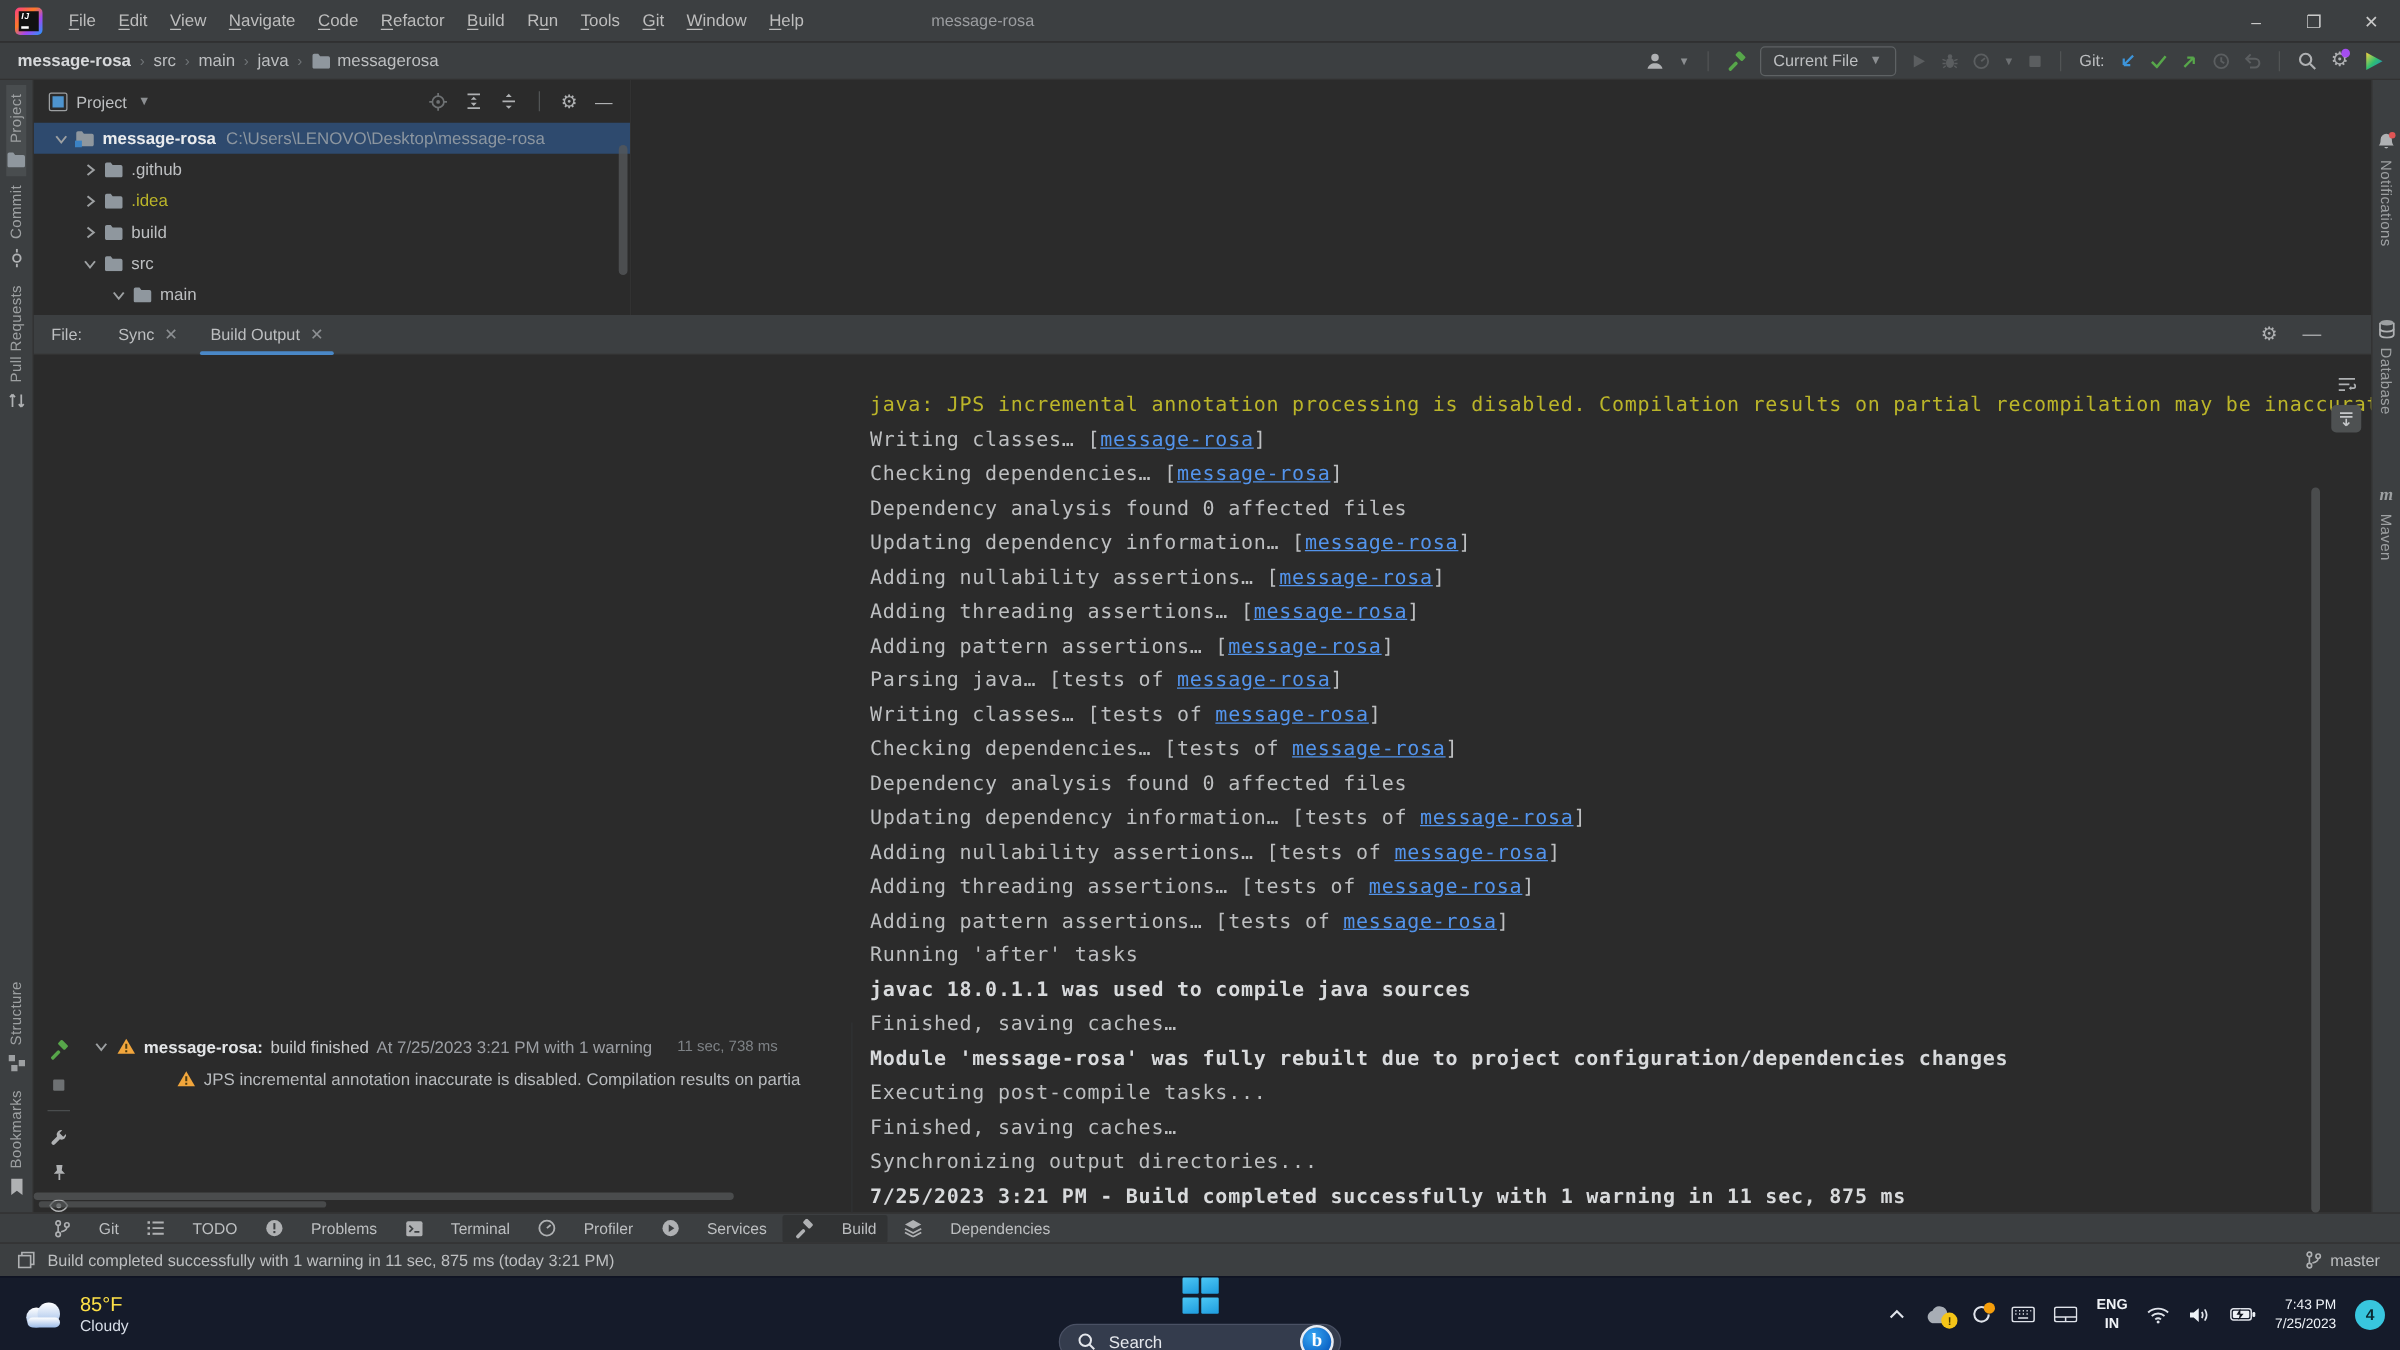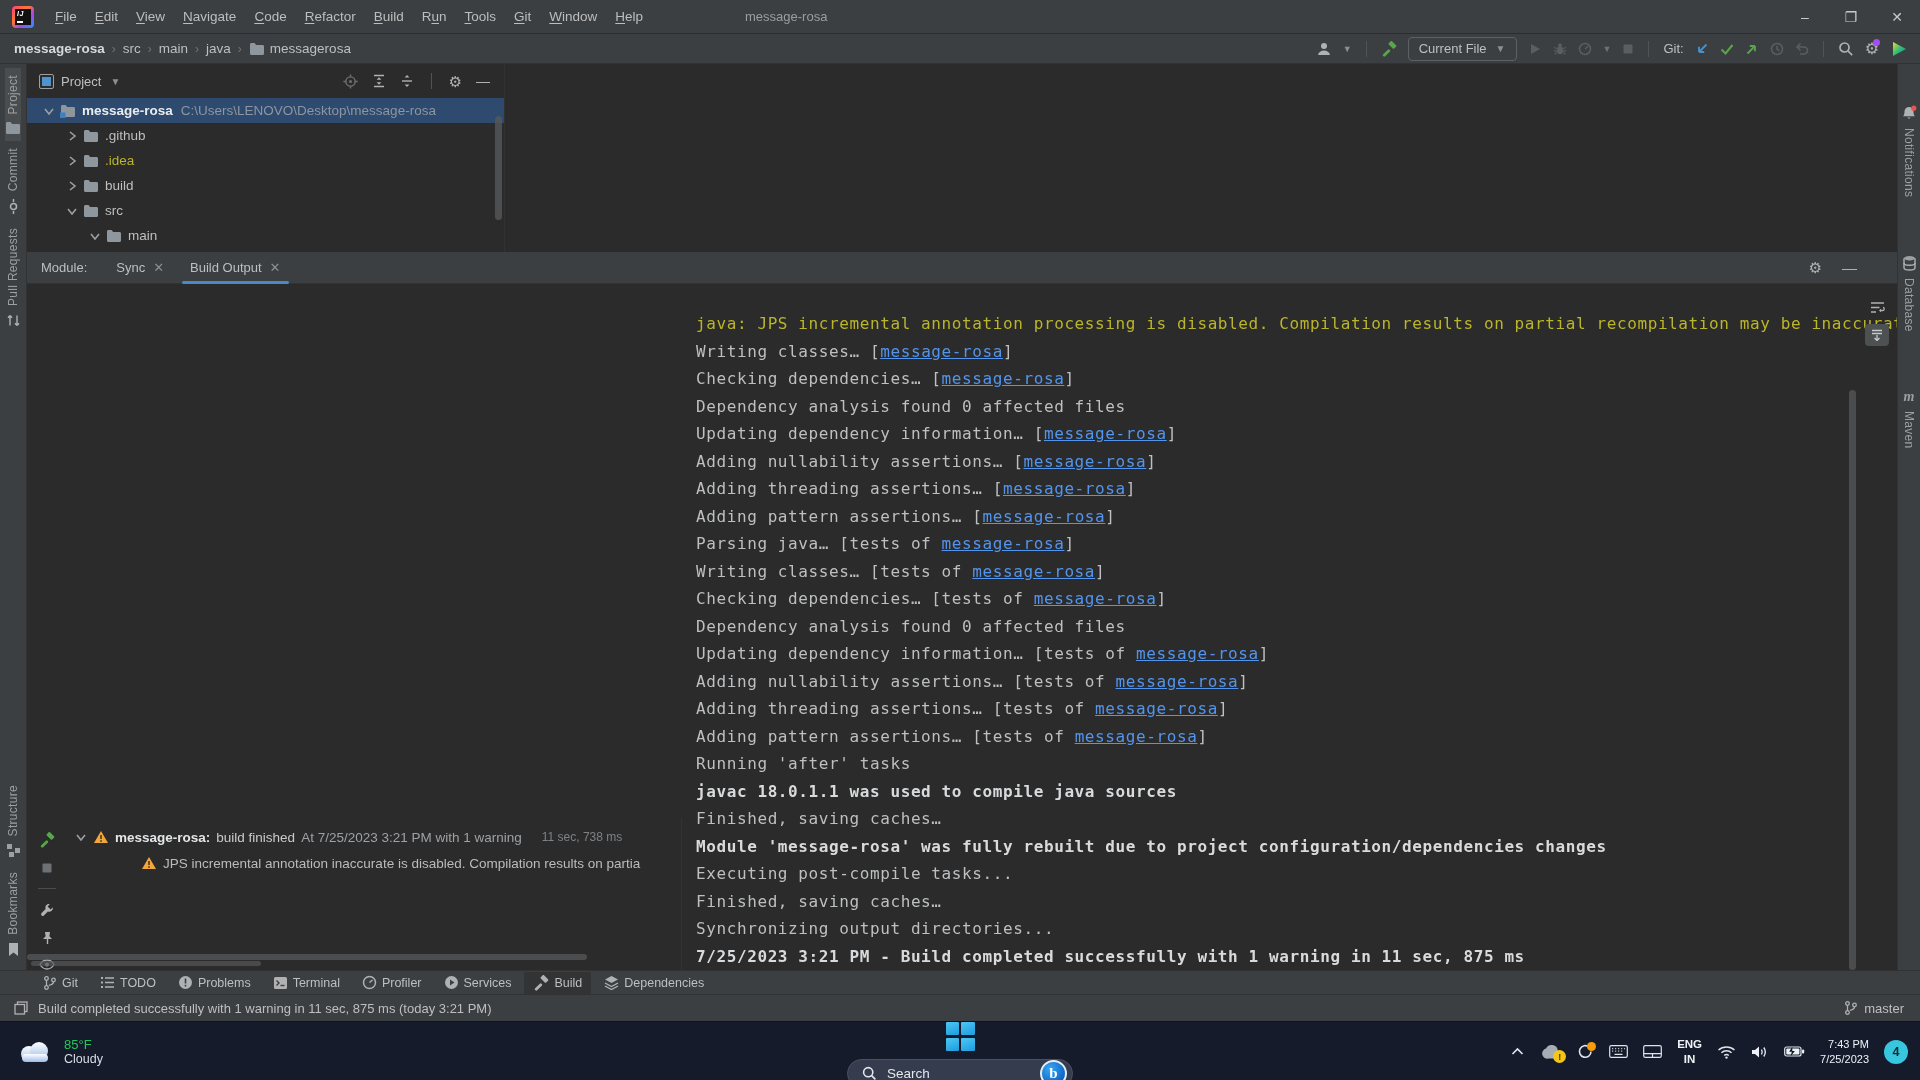--- a/index.html
+++ b/index.html
@@ -108,30 +108,30 @@
   .console-link{color:#5394EC;text-decoration:underline;}
   .console-vscroll{position:absolute;right:41px;top:106px;width:7px;height:580px;background:#55585A;border-radius:4px;opacity:.75;}
   .console-hscroll{position:absolute;left:0;bottom:10px;width:560px;height:6px;background:#55585A;border-radius:3px;opacity:.75;}
   .console-float{position:absolute;right:8px;top:12px;display:flex;flex-direction:column;gap:6px;align-items:center;}
   .console-float .fbtn{width:24px;height:22px;display:flex;align-items:center;justify-content:center;border-radius:4px;}
   .console-float .fbtn.on{background:#4E5152;}
 
   
   .toolbar-bottom{height:24px;background:#3C3F41;border-top:1px solid #323232;display:flex;align-items:center;
                   padding-left:34px;gap:4px;flex:0 0 auto;}
-  .tb-item{display:flex;align-items:center;gap:5px;padding:2px 9px;font-size:12.5px;color:#BDBFC1;border-radius:2px;height:22px;}
+  .tb-item{display:flex;align-items:center;gap:22px;padding:2px 9px;font-size:12.5px;color:#BDBFC1;border-radius:2px;height:22px;}
   .tb-item.active{background:#313334;}
   .statusbar{height:27px;background:#3C3F41;border-top:1px solid #323232;display:flex;align-items:center;
              padding:0 16px 0 14px;gap:10px;font-size:13px;color:#BDBFC1;flex:0 0 auto;}
   .sb-right{margin-left:auto;display:flex;align-items:center;gap:6px;}
 
   
   .taskbar{height:59px;background:#151B2A;flex:0 0 auto;position:relative;border-top:1px solid #0D1120;}
   .tk-weather{position:absolute;left:16px;top:0;height:59px;display:flex;align-items:center;gap:10px;}
-  .tk-temp{font-size:13px;color:#22c55e;}
+  .tk-temp{font-size:16px;color:#fde047;}
   .tk-desc{font-size:12.5px;color:#D8DEE8;}
   .tk-center{position:absolute;left:50%;top:0;transform:translateX(-50%);height:59px;display:flex;align-items:center;gap:8px;flex-direction:column;}
   .tk-app{width:44px;height:48px;display:flex;align-items:center;justify-content:center;position:relative;border-radius:6px;}
   .tk-app.active{background:rgba(255,255,255,.12);box-shadow:inset 0 0 0 1px rgba(255,255,255,.10);}
   .run-dash{position:absolute;bottom:3px;left:50%;transform:translateX(-50%);width:7px;height:3px;border-radius:2px;background:#8A8F98;}
   .run-dash.accent{width:17px;background:#2BB8D8;}
   .win-start{width:29px;height:29px;display:grid;grid-template-columns:1fr 1fr;grid-template-rows:1fr 1fr;gap:2.5px;}
   .win-start i{background:linear-gradient(160deg,#4CC7F5,#1E9CDE);border-radius:1px;}
   .tk-search{width:226px;height:38px;border-radius:19px;background:#343C4D;border:1px solid #4A5164;
              display:flex;align-items:center;gap:10px;padding:0 5px 0 14px;}
@@ -502,21 +502,21 @@
                 <span class="tree-name">main</span>
               </div>
             </div>
           <div class="pp-scroll"></div>
         </div>
         <div class="editor-empty"></div>
       </div>
 
       <div class="build-panel">
         <div class="bp-header">
-          <span class="bp-label">Module:</span>
+          <span class="bp-label">File:</span>
           <span id="build-tabs" style="display:flex;height:32px;">
               <span class="bp-tab">
                 <span>Sync</span>
                 <span class="x">✕</span>
               </span>
               <span class="bp-tab active">
                 <span>Build Output</span>
                 <span class="x">✕</span>
               </span>
             </span>

